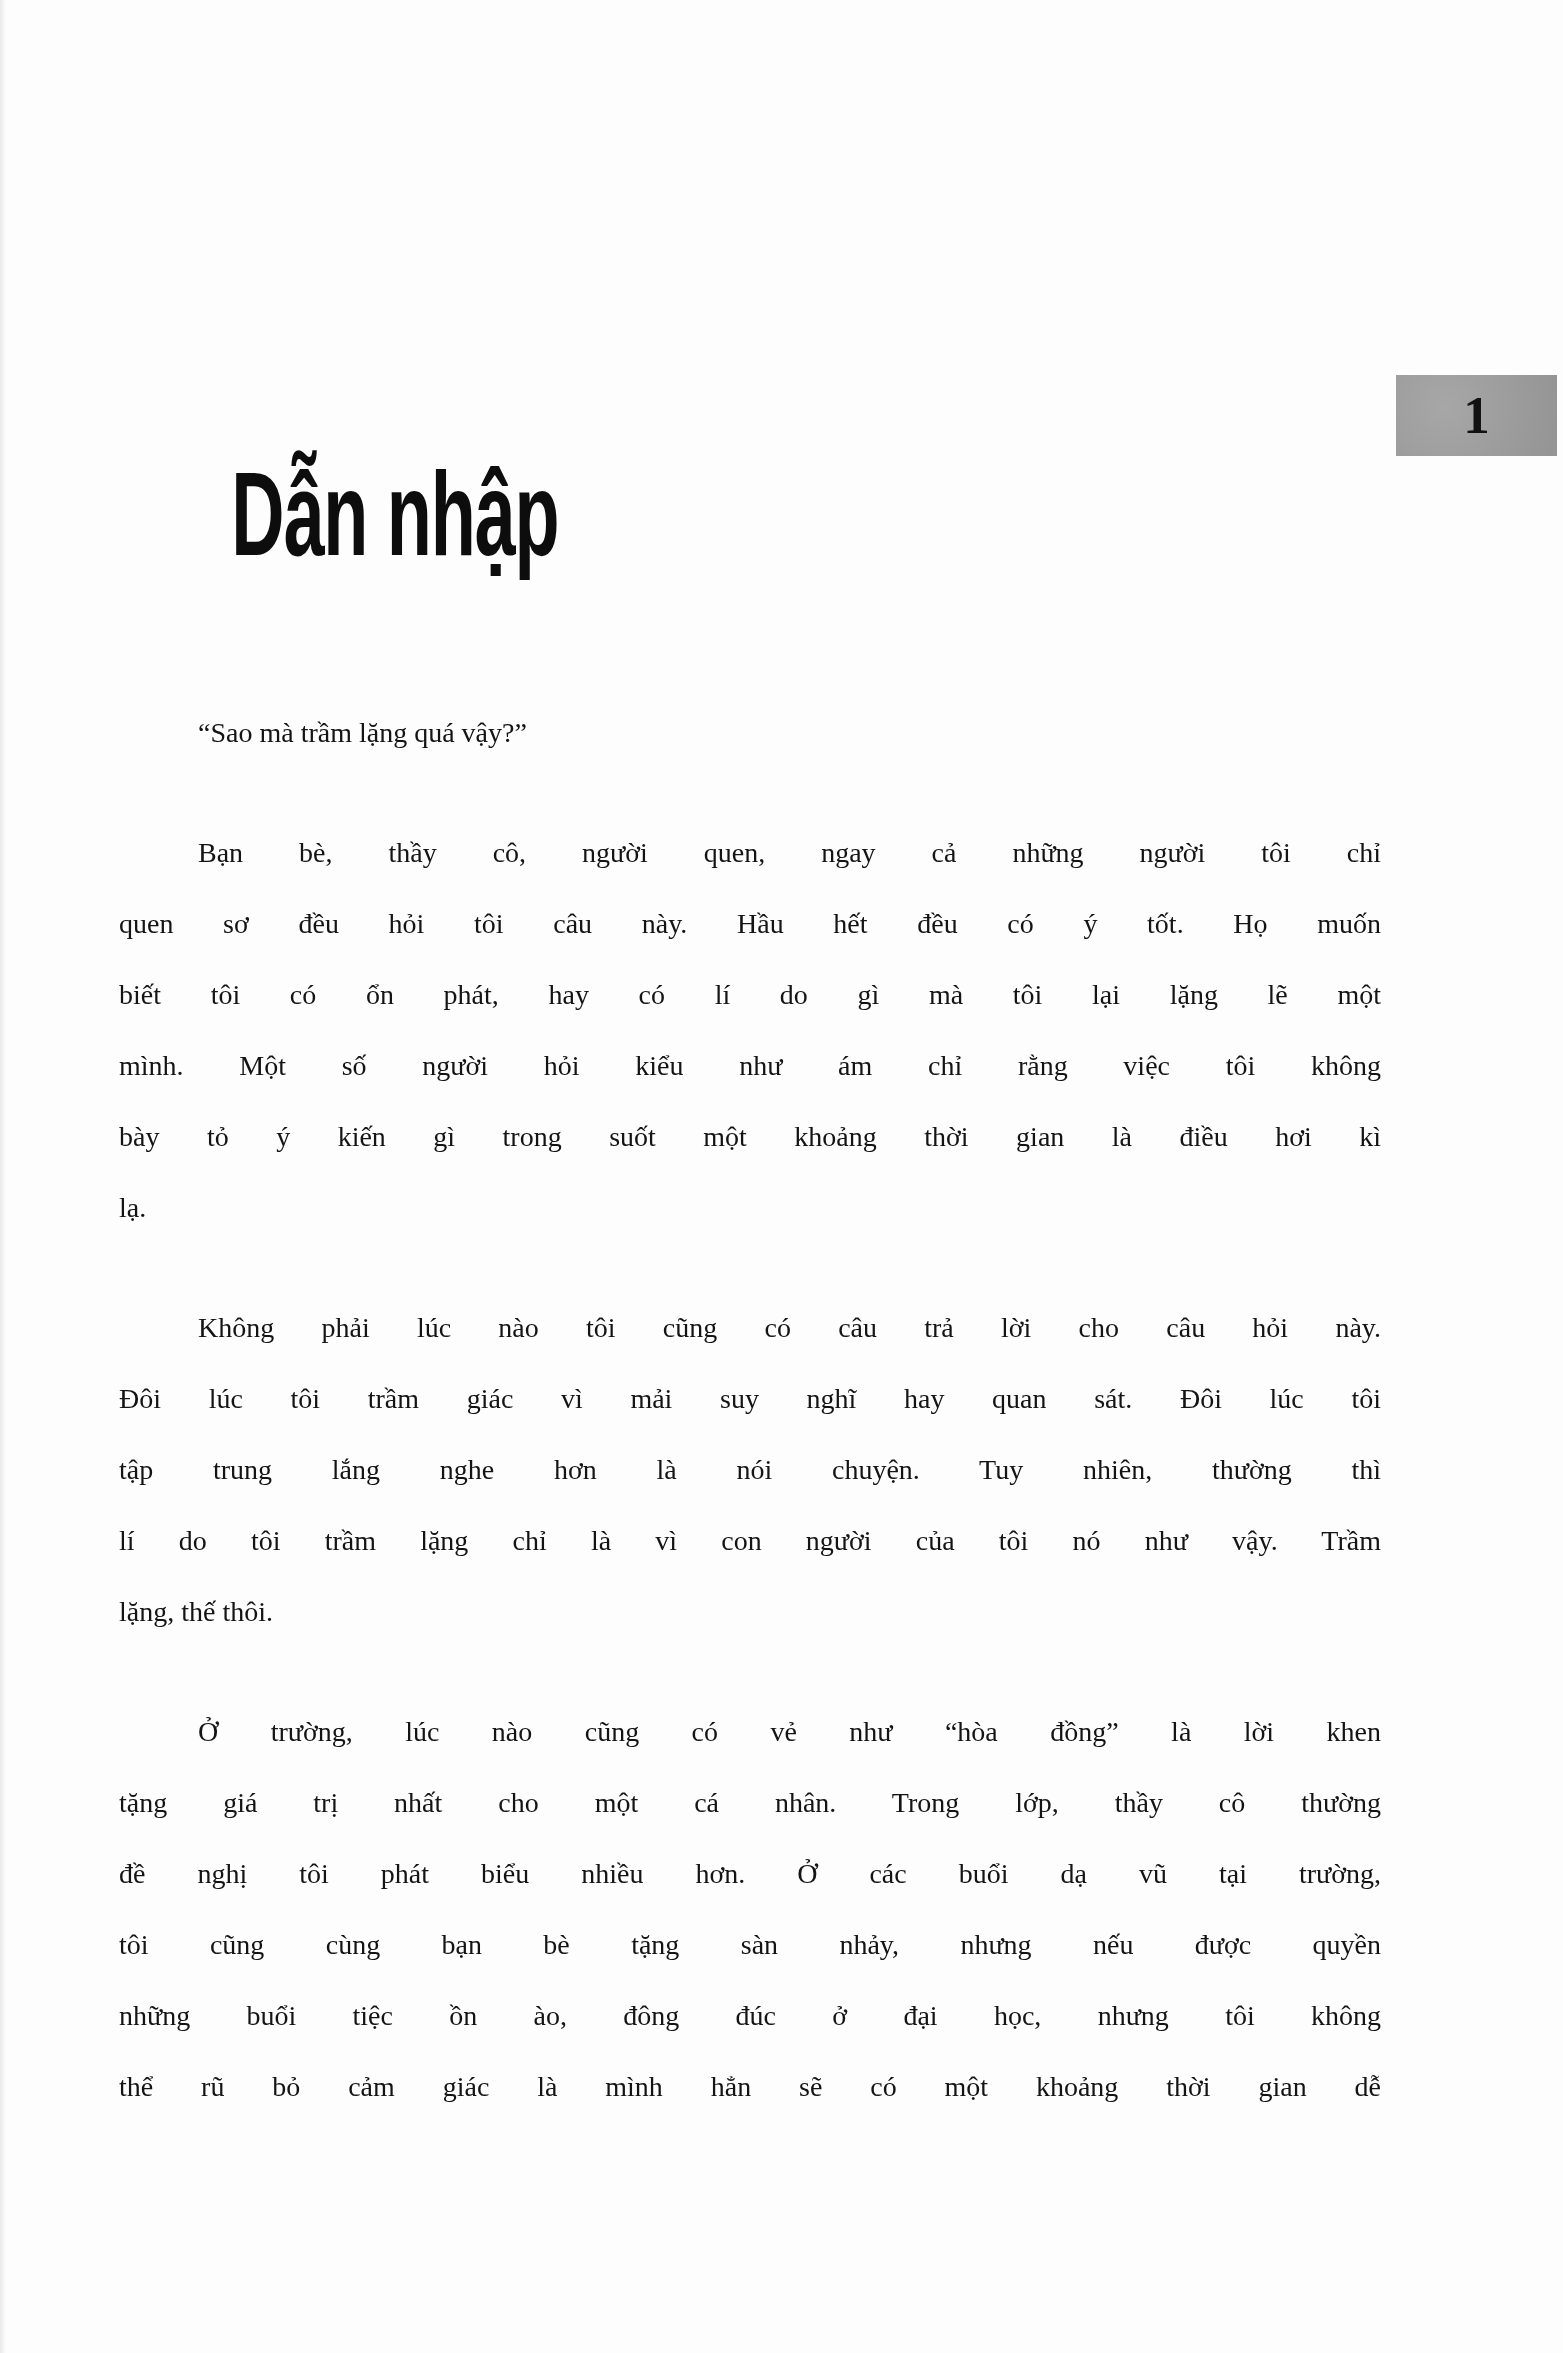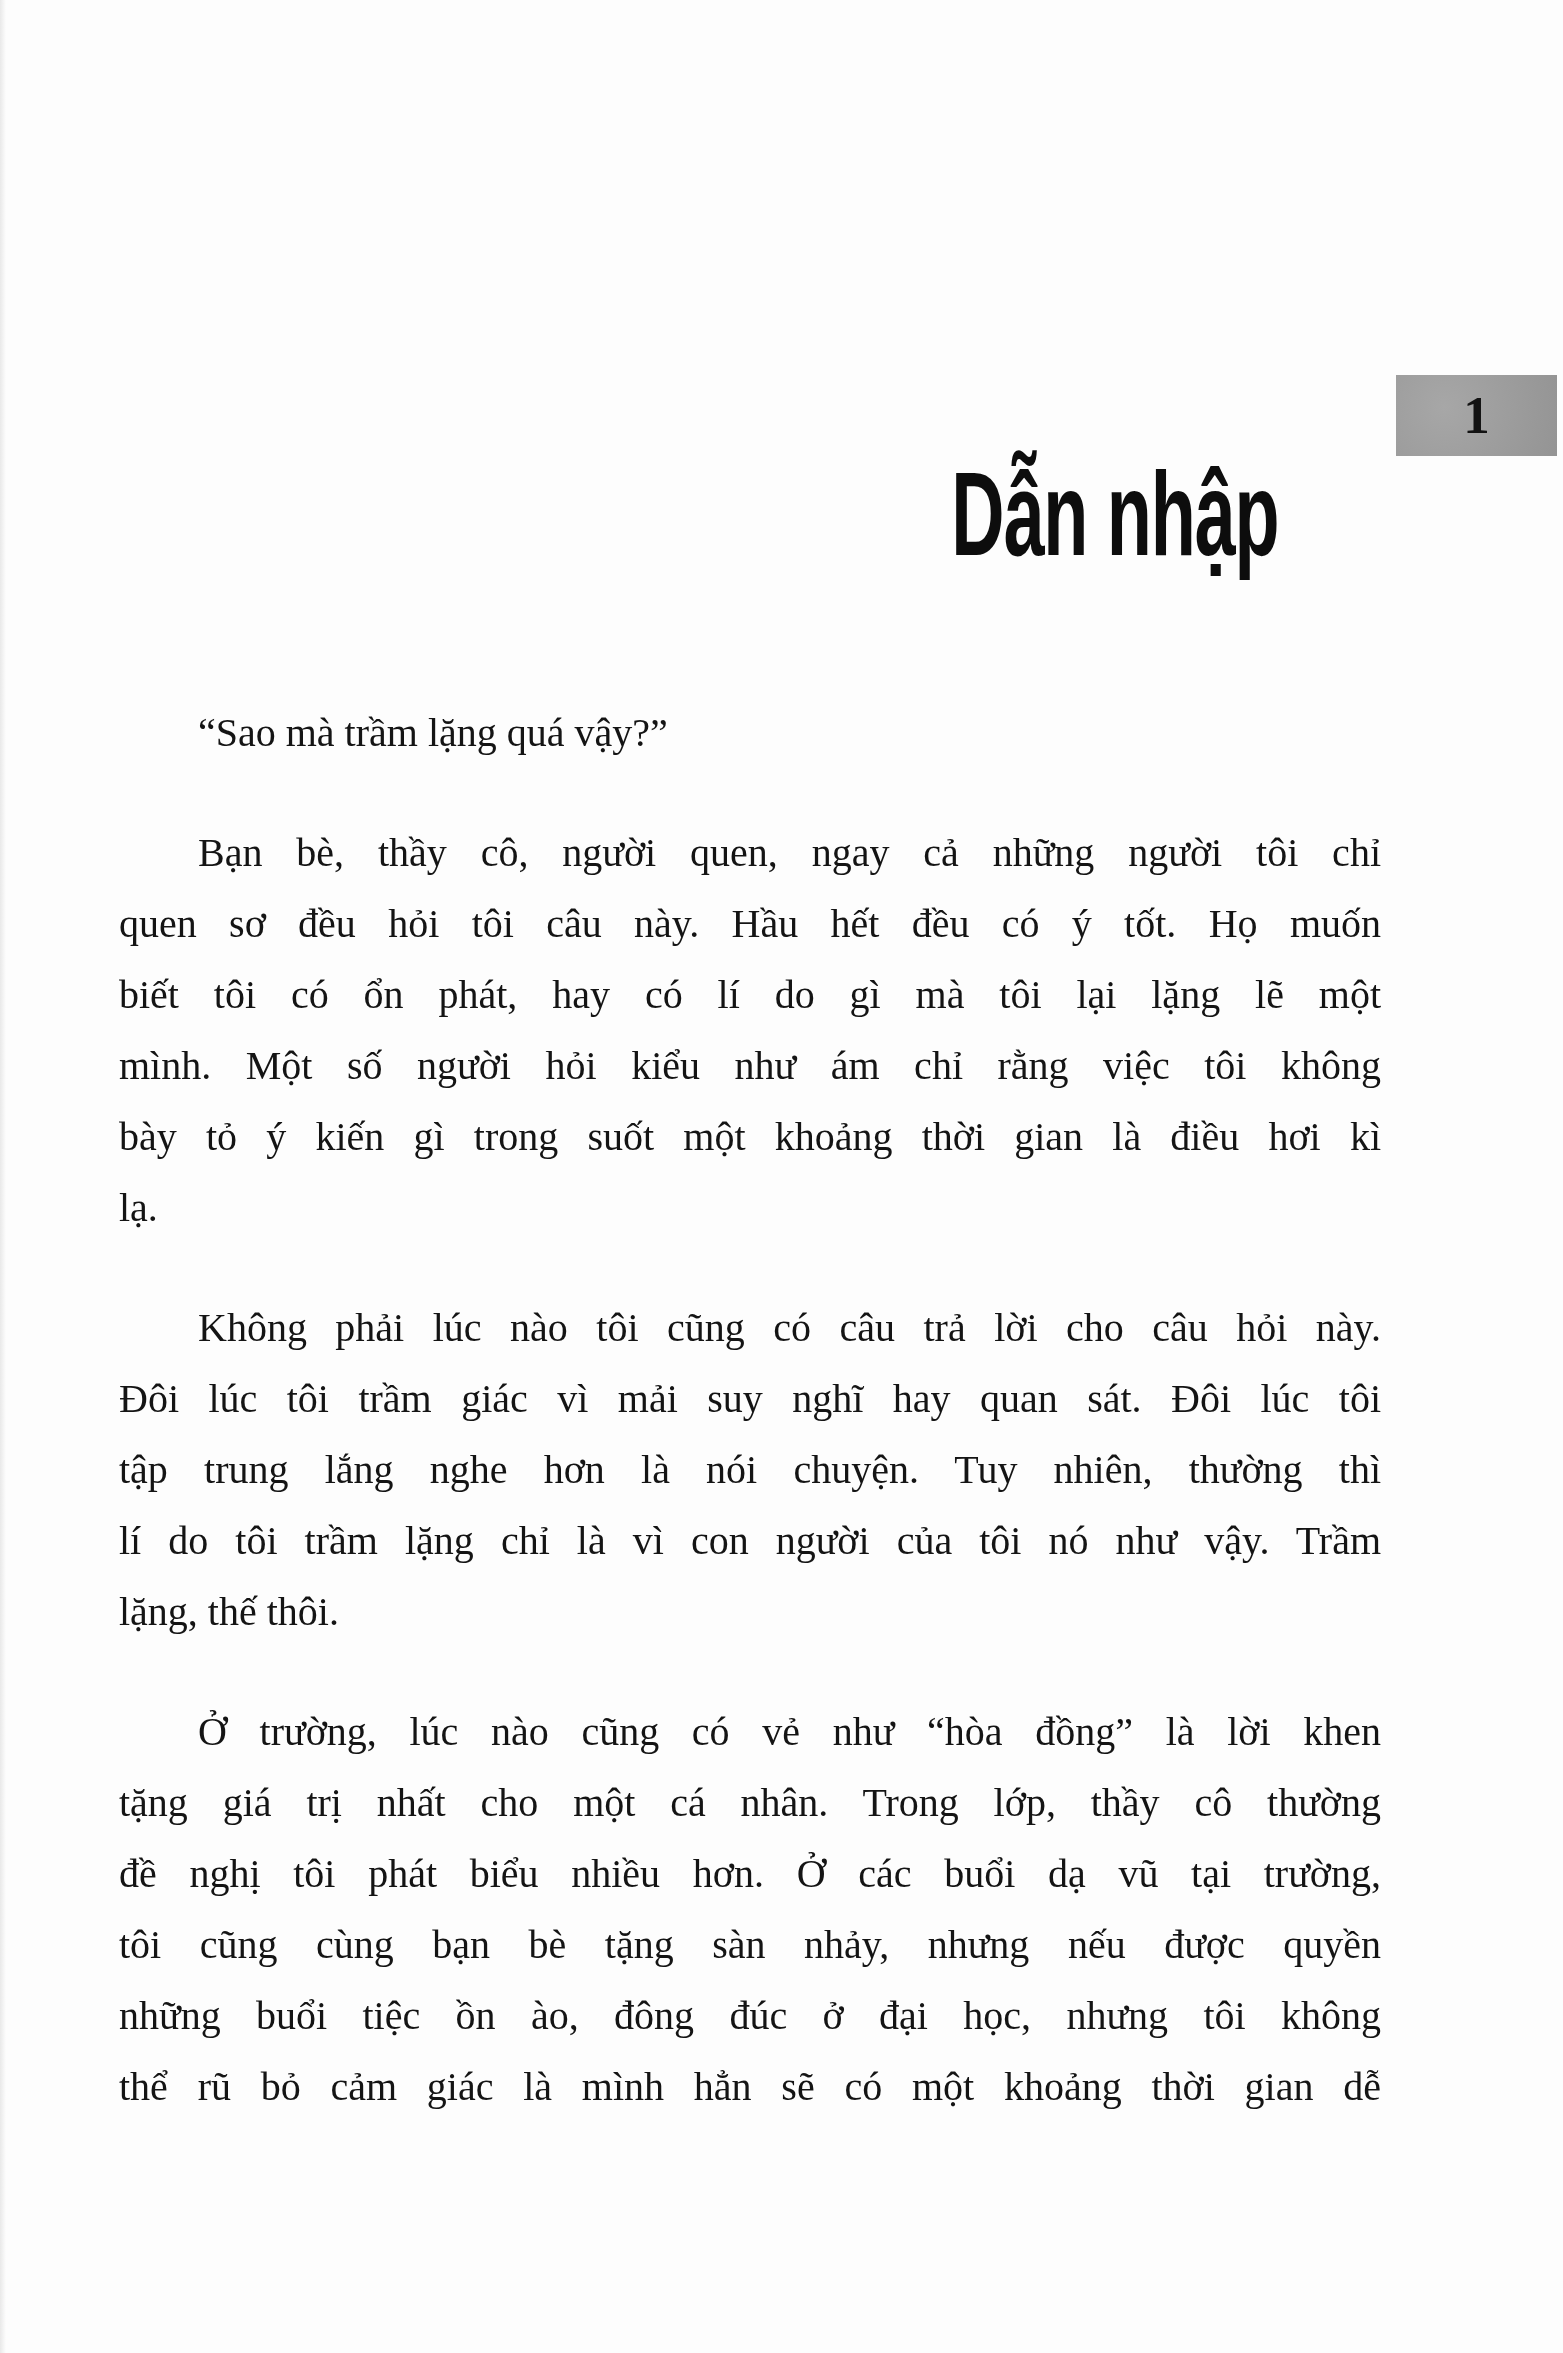--- a/index.html
+++ b/index.html
@@ -35,44 +35,44 @@
   }
   .page-number-box .num {
     font-weight: bold;
     font-size: 53px;
     line-height: 1;
     color: #121212;
   }
   
   .title-wrap {
     position: absolute;
-    left: 117px;
+    left: 131px;
     top: 452px;
     width: 1262px;
-    text-align: right;
+    text-align: left;
     white-space: nowrap;
   }
   .title-wrap .title-text {
     display: inline-block;
     transform: scaleX(0.62);
     transform-origin: 50% 50%;
     font-family: "Liberation Sans", "DejaVu Sans", sans-serif;
     font-weight: bold;
     font-size: 119px;
     line-height: 1.05;
     letter-spacing: -1.8px;
     color: #0d0d0d;
   }
   
   .text-block {
     position: absolute;
     left: 119px;
     top: 697px;
     width: 1262px;
-    font-size: 40px;
+    font-size: 28px;
   }
   .paragraph { margin: 0 0 49px 0; }
   .line {
     line-height: 71px;
     text-align: left;
     white-space: normal;
   }
   .line.just {
     text-align: justify;
     text-align-last: justify;

